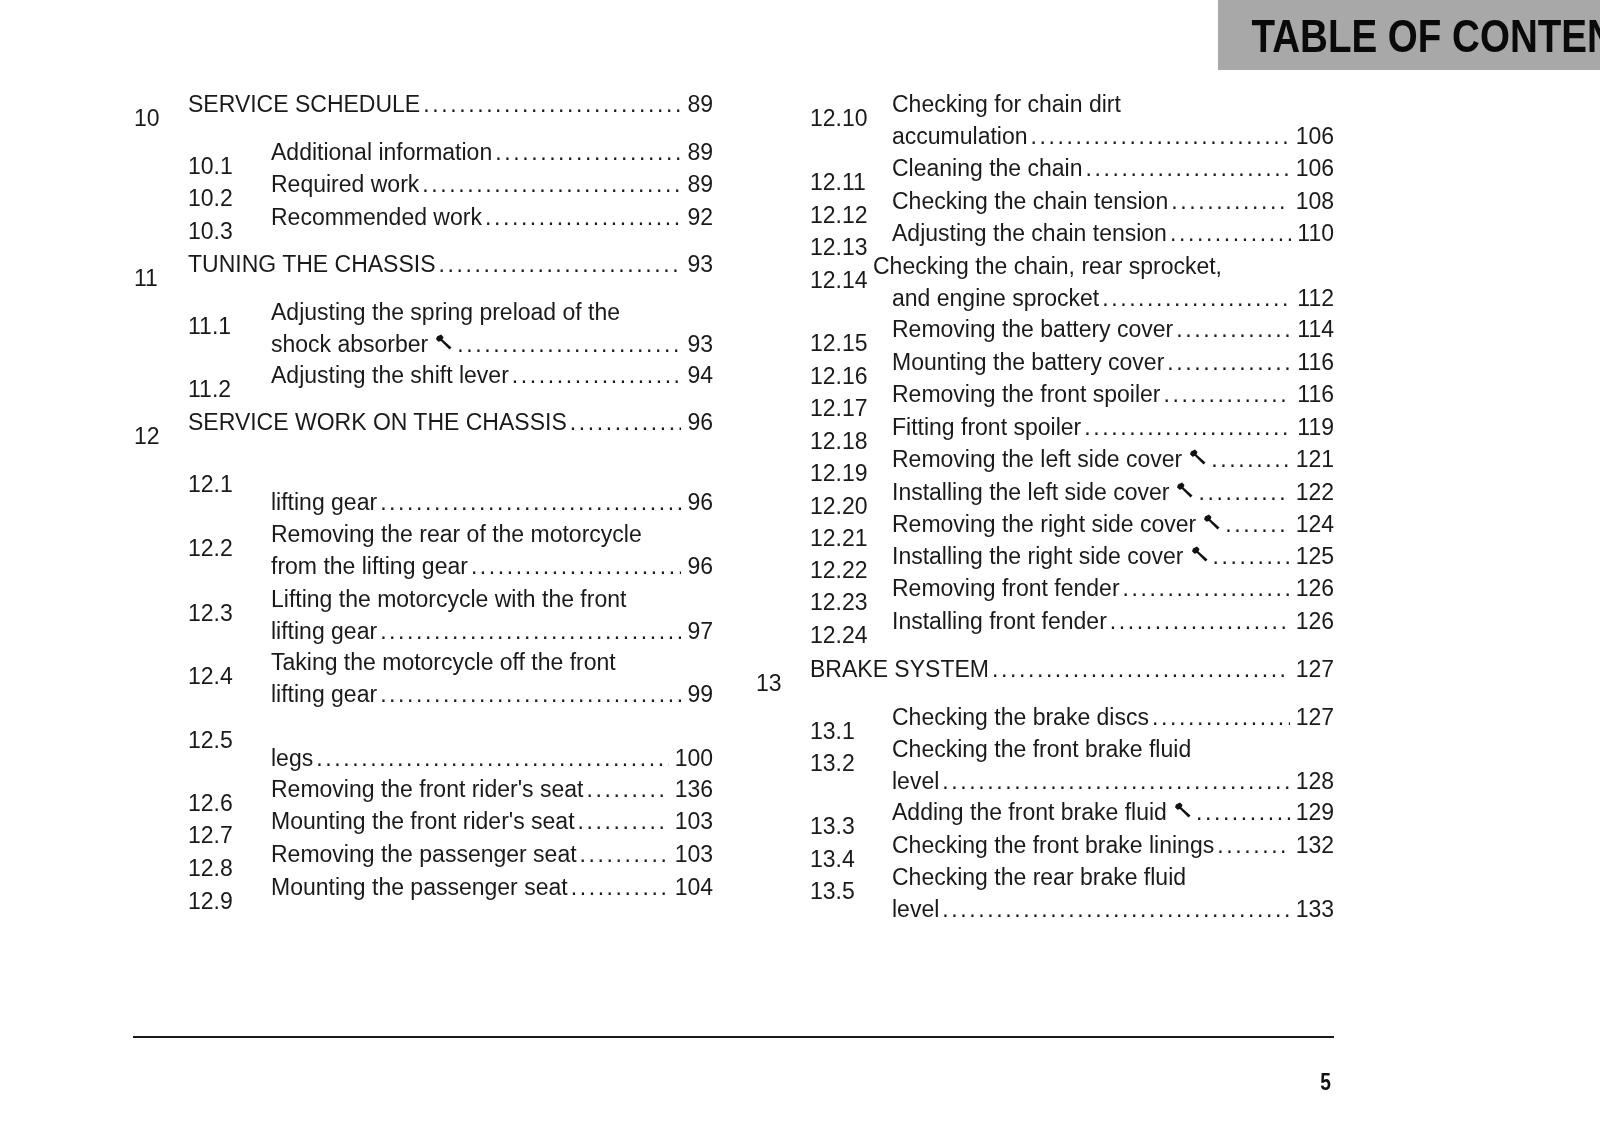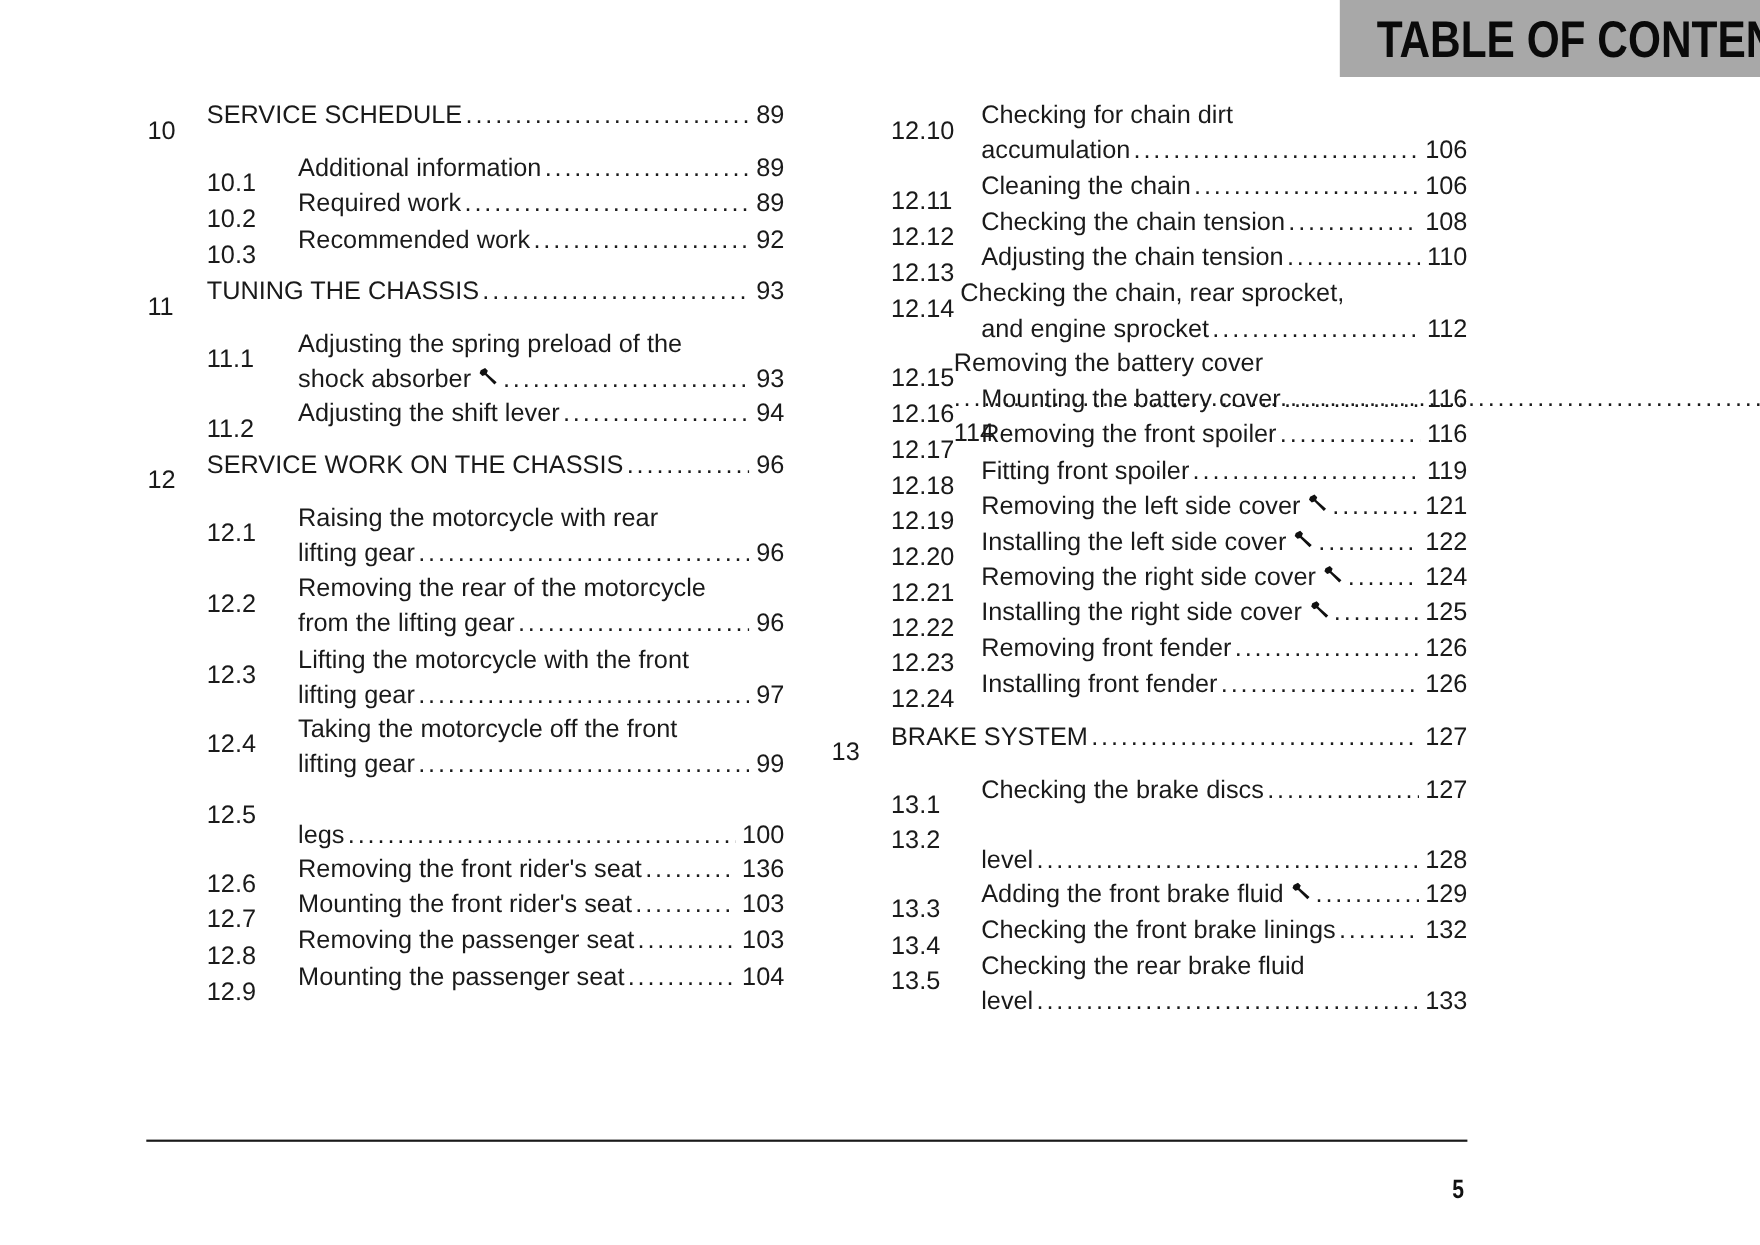--- a/index.html
+++ b/index.html
@@ -91,21 +91,20 @@
     <div class="entry" style="left: 0px; top: 406px; width: 1600px; height: 32px;">
       <span class="num" style="left: 134px;">12</span>
       <div class="leader" style="left: 188px; top: 0px; width: 525px;">
         <span class="txt">SERVICE WORK ON THE CHASSIS</span>
         <span class="dots"></span>
         <span class="pg">96</span>
       </div>
     </div>
     <div class="entry" style="left: 0px; top: 454px; width: 1600px; height: 64px;">
       <span class="num" style="left: 188px;">12.1</span>
-      <span class="title-line" style="left: 271px; top: 0px;">Raising the motorcycle with rear</span>
       <div class="leader" style="left: 271px; top: 32px; width: 442px;">
         <span class="txt">lifting gear</span>
         <span class="dots"></span>
         <span class="pg">96</span>
       </div>
     </div>
     <div class="entry" style="left: 0px; top: 518px; width: 1600px; height: 64px;">
       <span class="num" style="left: 188px;">12.2</span>
       <span class="title-line" style="left: 271px; top: 0px;">Removing the rear of the motorcycle</span>
       <div class="leader" style="left: 271px; top: 32px; width: 442px;">
@@ -209,21 +208,21 @@
       <span class="num" style="left: 810px;">12.14</span>
       <span class="title-line" style="left: 873px; top: 0px;">Checking the chain, rear sprocket,</span>
       <div class="leader" style="left: 892px; top: 32px; width: 442px;">
         <span class="txt">and engine sprocket</span>
         <span class="dots"></span>
         <span class="pg">112</span>
       </div>
     </div>
     <div class="entry" style="left: 0px; top: 313px; width: 1600px; height: 32px;">
       <span class="num" style="left: 810px;">12.15</span>
-      <div class="leader" style="left: 864px; top: 0px; width: 442px; flex-direction: column;">
+      <div class="leader" style="left: 892px; top: 0px; width: 442px;">
         <span class="txt">Removing the battery cover</span>
         <span class="dots"></span>
         <span class="pg">114</span>
       </div>
     </div>
     <div class="entry" style="left: 0px; top: 346px; width: 1600px; height: 32px;">
       <span class="num" style="left: 810px;">12.16</span>
       <div class="leader" style="left: 892px; top: 0px; width: 442px;">
         <span class="txt">Mounting the battery cover</span>
         <span class="dots"></span>
@@ -317,20 +316,21 @@
     <div class="entry" style="left: 0px; top: 701px; width: 1600px; height: 32px;">
       <span class="num" style="left: 810px;">13.1</span>
       <div class="leader" style="left: 892px; top: 0px; width: 442px;">
         <span class="txt">Checking the brake discs</span>
         <span class="dots"></span>
         <span class="pg">127</span>
       </div>
     </div>
     <div class="entry" style="left: 0px; top: 733px; width: 1600px; height: 64px;">
       <span class="num" style="left: 810px;">13.2</span>
+      <span class="title-line" style="left: 892px; top: 0px;">Checking the front brake fluid</span>
       <div class="leader" style="left: 892px; top: 32px; width: 442px;">
         <span class="txt">level</span>
         <span class="dots"></span>
         <span class="pg">128</span>
       </div>
     </div>
     <div class="entry" style="left: 0px; top: 796px; width: 1600px; height: 32px;">
       <span class="num" style="left: 810px;">13.3</span>
       <div class="leader" style="left: 892px; top: 0px; width: 442px;">
         <span class="txt">Adding the front brake fluid</span>

